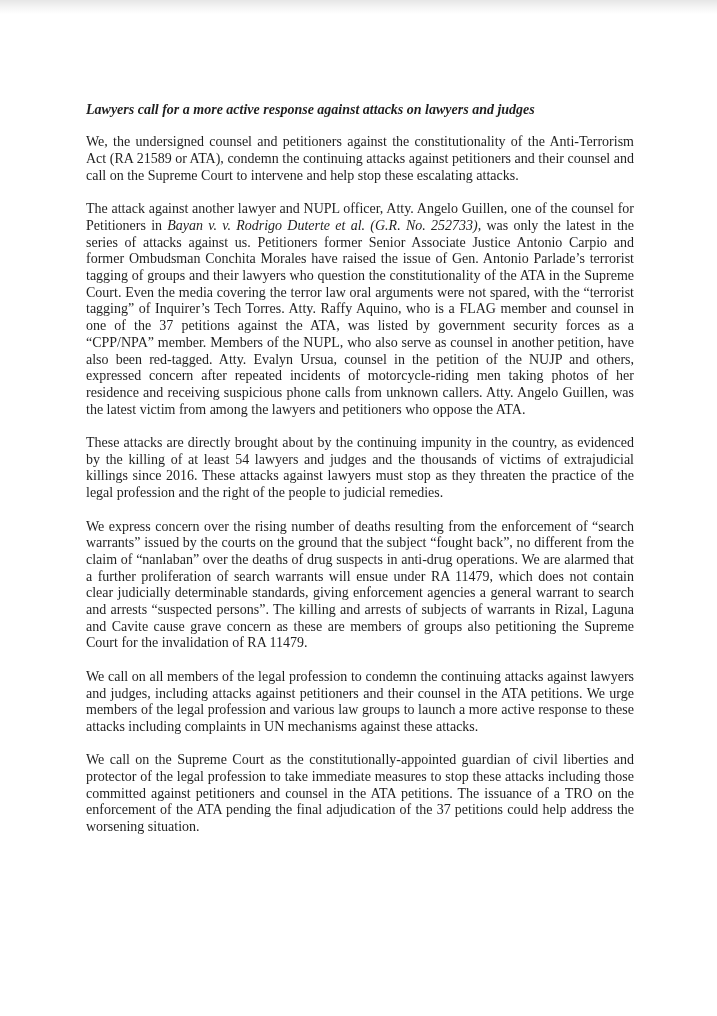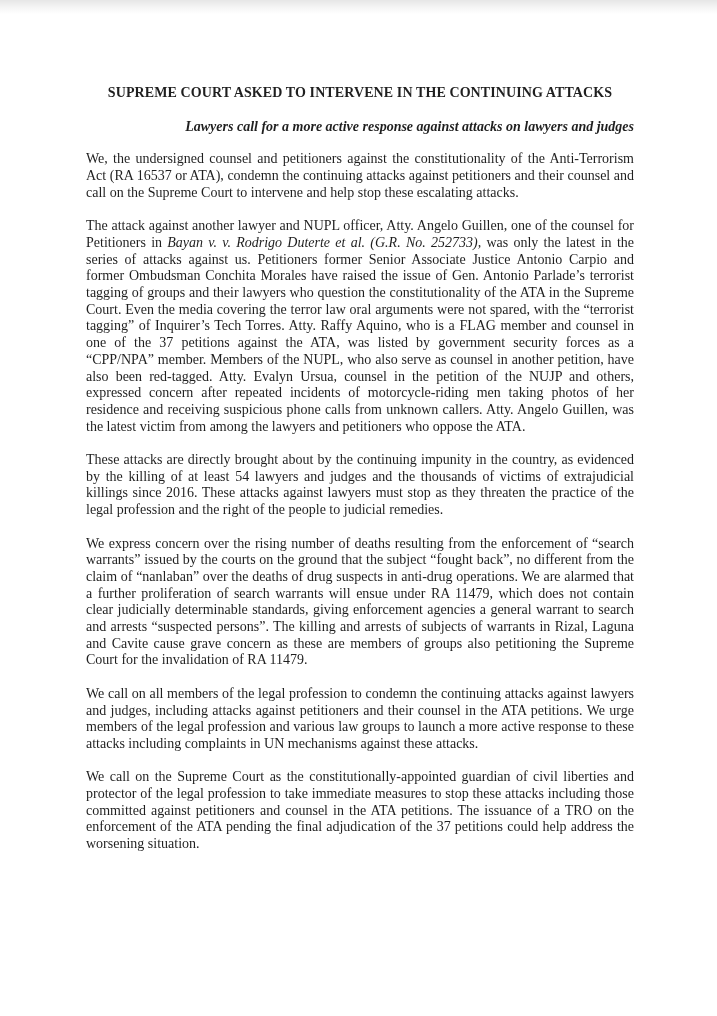--- a/index.html
+++ b/index.html
@@ -43,46 +43,45 @@
     text-align: center;
     letter-spacing: 0.1px;
   }
   .doc-title .title-line { display: block; }
   .doc-subtitle {
     margin: 16.7px 0 0 0;
     font-size: 14px;
     line-height: 17px;
     font-weight: bold;
     font-style: italic;
-    text-align: right;
+    text-align: left;
   }
   p.body-para {
     margin: 16.7px 0 0 0;
     font-size: 14px;
     line-height: 16.7px;
     text-align: justify;
     text-justify: inter-word;
   }
   em.case-name { }
 </style>
 </head>
 <body>
 
 <div class="page">
   <div class="top-shade"></div>
 
   <main class="content">
 
     <h1 class="doc-title">
-        <span class="title-line">SUPREME COURT ASKED TO INTERVENE IN THE CONTINUING ATTACKS</span>
       </h1>
 
     <h2 class="doc-subtitle">Lawyers call for a more active response against attacks on lawyers and judges</h2>
 
-    <p class="body-para">We, the undersigned counsel and petitioners against the constitutionality of the Anti-Terrorism Act (RA 16537 or ATA), condemn the continuing attacks against petitioners and their counsel and call on the Supreme Court to intervene and help stop these escalating attacks.</p>
+    <p class="body-para">We, the undersigned counsel and petitioners against the constitutionality of the Anti-Terrorism Act (RA 21589 or ATA), condemn the continuing attacks against petitioners and their counsel and call on the Supreme Court to intervene and help stop these escalating attacks.</p>
 
     <p class="body-para"><span>The attack against another lawyer and NUPL officer, Atty.  Angelo Guillen, one of the counsel for Petitioners in </span><em class="case-name">Bayan v. v. Rodrigo Duterte et al. (G.R. No. 252733),</em><span> was only the latest in the series of attacks against us. Petitioners former Senior Associate Justice Antonio Carpio and former Ombudsman Conchita Morales have raised the issue of Gen. Antonio Parlade’s terrorist tagging of groups and their lawyers who question the constitutionality of the ATA in the Supreme Court. Even the media covering the terror law oral arguments were not spared, with the “terrorist tagging” of Inquirer’s Tech Torres.  Atty. Raffy Aquino, who is a FLAG member and counsel in one of the 37 petitions against the ATA, was listed by government security forces as a “CPP/NPA” member.  Members of the NUPL, who also serve as counsel in another petition, have also been red-tagged.  Atty. Evalyn Ursua, counsel in the petition of the NUJP and others, expressed concern after repeated incidents of motorcycle-riding men taking photos of her residence and receiving suspicious phone calls from unknown callers.  Atty. Angelo Guillen, was the latest victim from among the lawyers and petitioners who oppose the ATA.</span></p>
 
     <p class="body-para">These attacks are directly brought about by the continuing impunity in the country, as evidenced by the killing of at least 54 lawyers and judges and the thousands of victims of extrajudicial killings since 2016.  These attacks against lawyers must stop as they threaten the practice of the legal profession and the right of the people to judicial remedies.</p>
 
     <p class="body-para">We express concern over the rising number of deaths resulting from the enforcement of “search warrants” issued by the courts on the ground that the subject “fought back”, no different from the claim of “nanlaban” over the deaths of drug suspects in anti-drug operations.  We are alarmed that a further proliferation of search warrants will ensue under RA 11479, which does not contain clear judicially determinable standards, giving enforcement agencies a general warrant to search and arrests “suspected persons”.  The killing and arrests of subjects of warrants in Rizal, Laguna and Cavite cause grave concern as these are members of groups also petitioning the Supreme Court for the invalidation of RA 11479.</p>
 
     <p class="body-para">We call on all members of the legal profession to condemn the continuing attacks against lawyers and judges, including attacks against petitioners and their counsel in the ATA petitions. We urge members of the legal profession and various law groups to launch a more active response to these attacks including complaints in UN mechanisms against these attacks.</p>
 
     <p class="body-para">We call on the Supreme Court as the constitutionally-appointed guardian of civil liberties and protector of the legal profession to take immediate measures to stop these attacks including those committed against petitioners and counsel in the ATA petitions.  The issuance of a TRO on the enforcement of the ATA pending the final adjudication of the 37 petitions could help address the worsening situation.</p>

